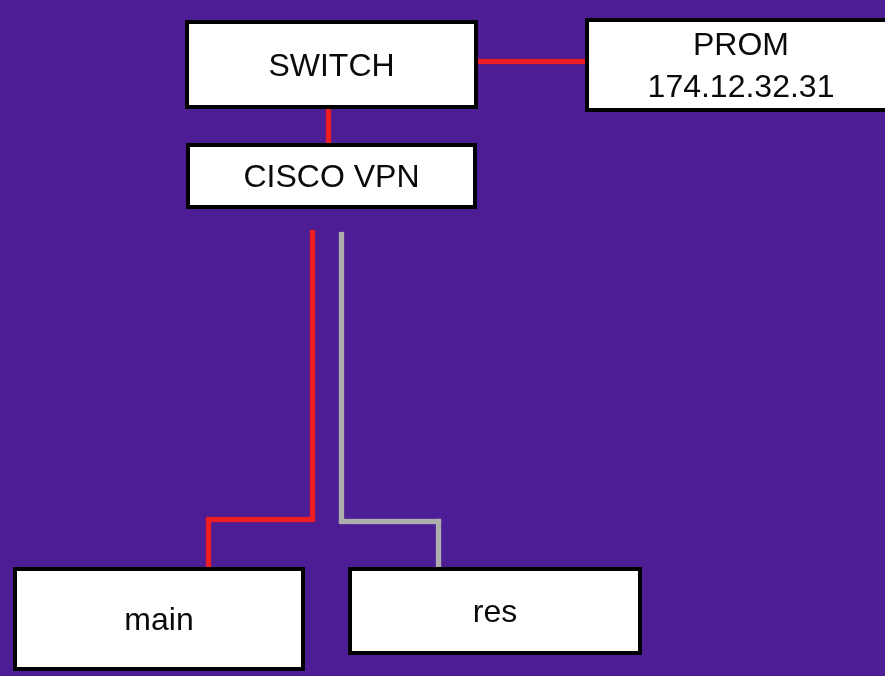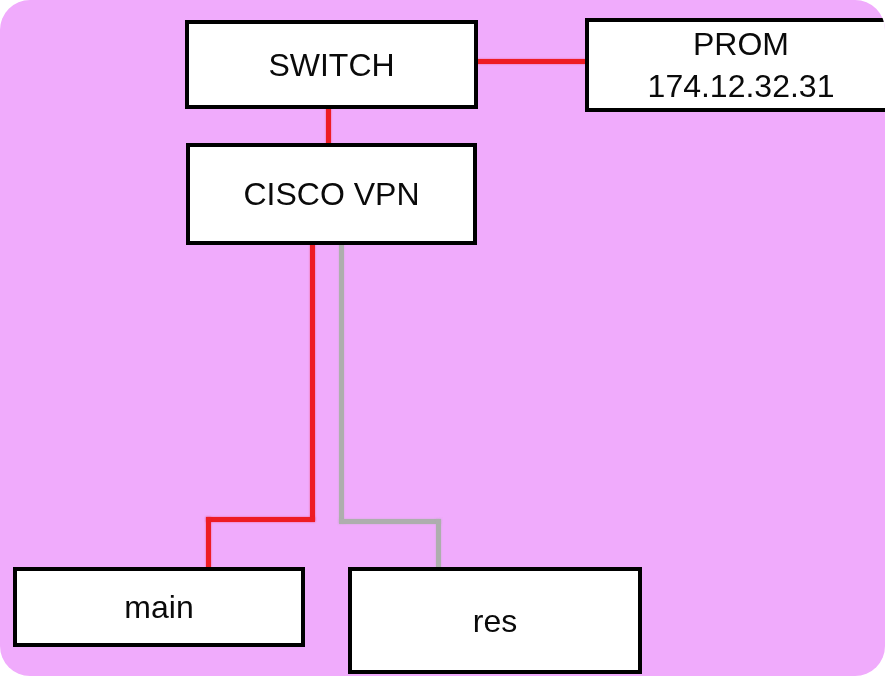--- a/index.html
+++ b/index.html
@@ -4,24 +4,23 @@
 <style>
   html, body {
     margin: 0;
     padding: 0;
     background: #ffffff;
   }
   .canvas {
     position: relative;
     width: 885px;
     height: 676px;
-    background: #f0abfc;
+    background: #4c1d95;
     font-family: "Liberation Sans", sans-serif;
     overflow: hidden;
-    border-radius: 30px;
   }
   .node {
     position: absolute;
     box-sizing: border-box;
     border: 4px solid #000000;
     background: #ffffff;
     display: flex;
     flex-direction: column;
     align-items: center;
     justify-content: center;
@@ -38,23 +37,23 @@
   .conn {
     position: absolute;
     z-index: 1;
   }
   .conn.red  { background: #ee1c23; box-shadow: 0 0 2px rgba(238,28,35,0.55); }
   .conn.gray { background: #aeaeae; box-shadow: 0 0 2px rgba(174,174,174,0.55); }
 
   
   #node-switch { left: 185px; top: 20px;  width: 293px; height: 89px; }
   #node-prom   { left: 585px; top: 18px;  width: 312px; height: 94px; }
-  #node-cisco  { left: 186px; top: 143px; width: 291px; height: 102px; }
-  #node-main   { left: 13px;  top: 567px; width: 292px; height: 80px; }
-  #node-res    { left: 348px; top: 567px; width: 294px; height: 107px; }
+  #node-cisco  { left: 186px; top: 143px; width: 291px; height: 66px; }
+  #node-main   { left: 13px;  top: 567px; width: 292px; height: 104px; }
+  #node-res    { left: 348px; top: 567px; width: 294px; height: 88px; }
 
   
   #link-switch-prom   { left: 474px; top: 59px;  width: 112px; height: 5px; }
   #link-switch-cisco  { left: 326px; top: 107px; width: 5px;   height: 38px; }
   #link-cisco-main-v1 { left: 310px; top: 230px; width: 5px;   height: 291px; }
   #link-cisco-main-h  { left: 206px; top: 517px; width: 109px; height: 5px; }
   #link-cisco-main-v2 { left: 206px; top: 517px; width: 5px;   height: 52px; }
   #link-cisco-res-v1  { left: 339px; top: 232px; width: 5px;   height: 291px; }
   #link-cisco-res-h   { left: 339px; top: 519px; width: 102px; height: 5px; }
   #link-cisco-res-v2  { left: 436px; top: 519px; width: 5px;   height: 50px; }

